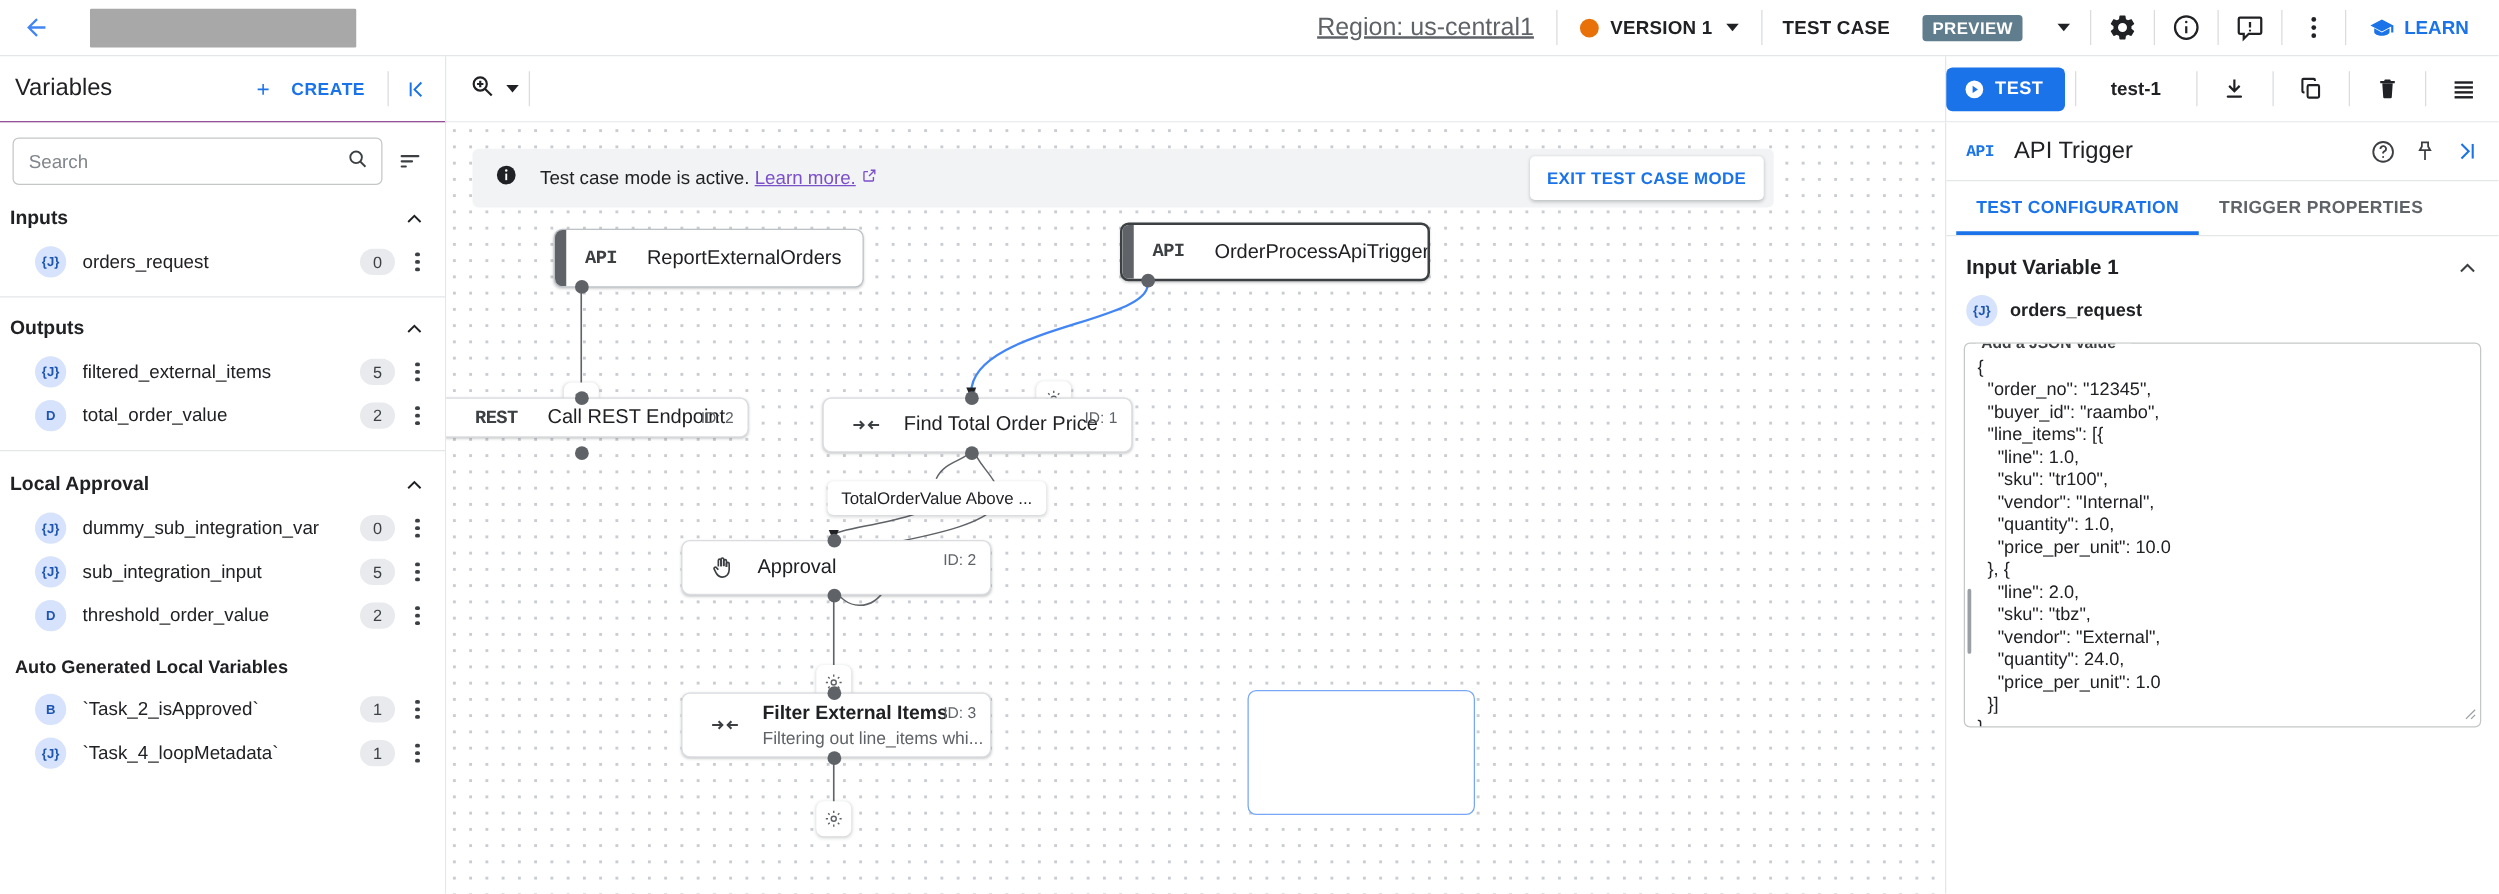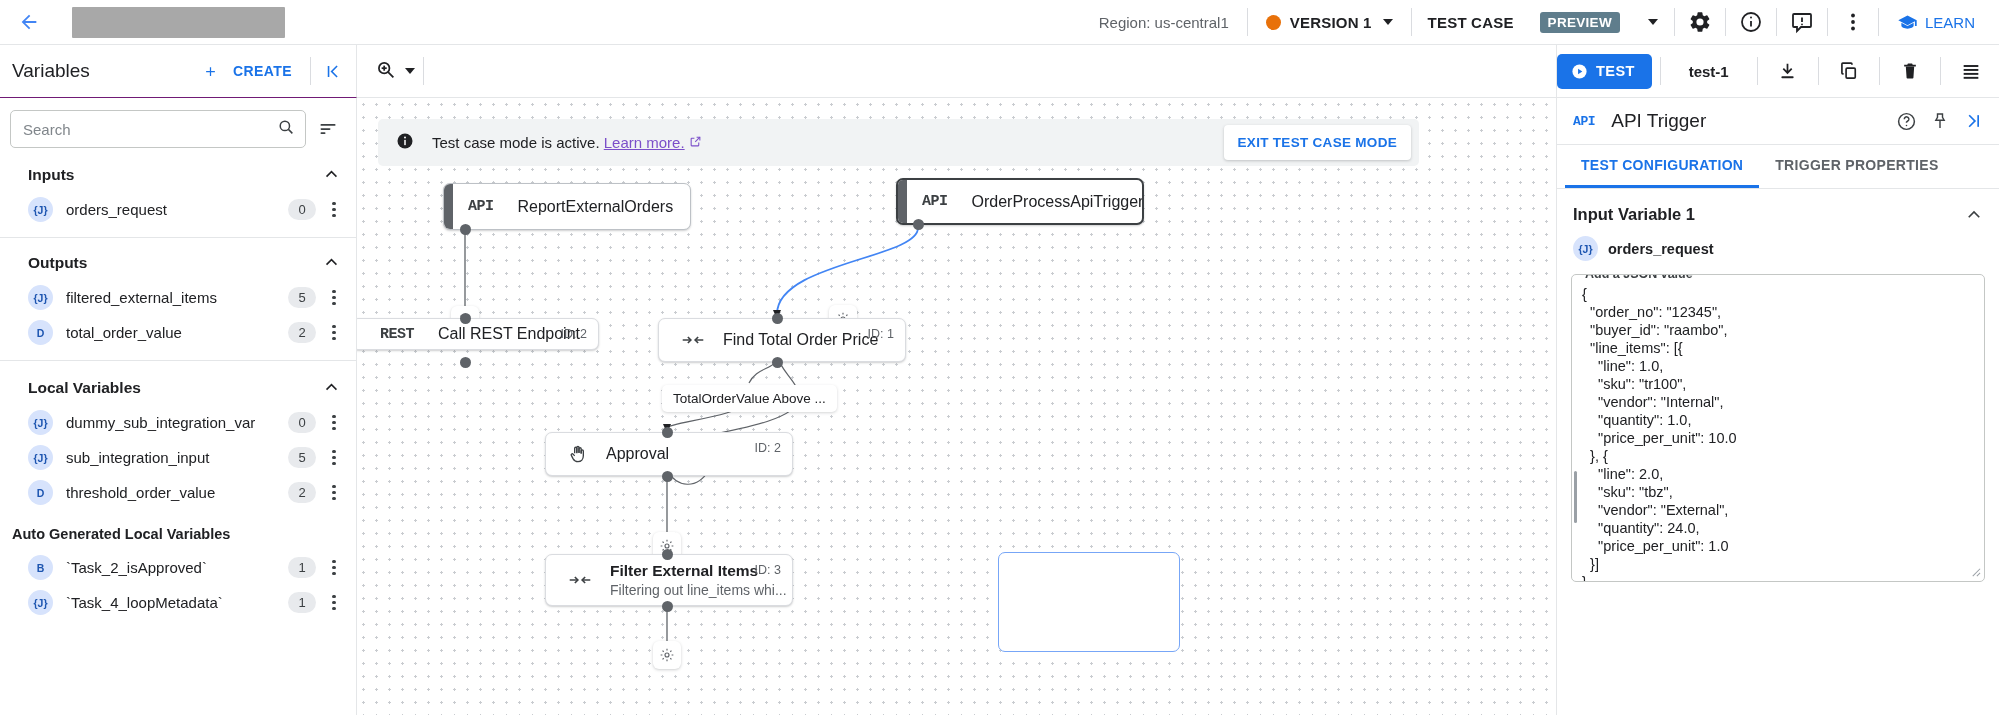--- a/index.html
+++ b/index.html
@@ -23,21 +23,21 @@
   .back-arrow {
     width: 30px; height: 30px; display: flex; align-items: center; justify-content: center;
     color: #4285f4; cursor: pointer; font-size: 20px; line-height: 1;
   }
   .title-redacted {
     width: 213px; height: 31px; background: #a8a8a8; margin-left: 28px; border-radius: 1px;
   }
   .topbar-spacer { flex: 1 1 auto; }
   .tb-sep { width: 1px; height: 28px; background: #dadce0; margin: 0 2px; }
   .region-text {
-    font-size: 15px; color: #5f6368; padding: 0 16px; white-space: nowrap;
+    font-size: 20px; color: #5f6368; padding: 0 16px; white-space: nowrap; text-decoration: underline;
   }
   .version-chip {
     display: flex; align-items: center; gap: 9px; padding: 0 16px; cursor: pointer; text-align: right;
   }
   .version-dot { width: 15px; height: 15px; border-radius: 50%; background: #e8710a; flex: 0 0 15px; }
   .version-label { font-size: 15px; font-weight: bold; color: #202124; letter-spacing: .2px; white-space: nowrap;}
   .caret {
     width: 0; height: 0; border-left: 5px solid transparent; border-right: 5px solid transparent;
     border-top: 6px solid #202124; margin-left: 2px;
   }
@@ -46,21 +46,21 @@
   .preview-badge {
     background: #5f7d8c; color: #fff; font-size: 13.5px; font-weight: bold;
     padding: 3px 8px; border-radius: 3px; letter-spacing: .3px;
   }
   .icon-btn {
     width: 46px; height: 45px; display: flex; align-items: center; justify-content: center;
     cursor: pointer; color: #202124;
   }
   .learn-btn {
     display: flex; align-items: center; gap: 7px; padding: 0 14px 0 16px; cursor: pointer;
-    color: #1a73e8; font-size: 15px; font-weight: 400; white-space: nowrap;
+    color: #1a73e8; font-size: 15px; font-weight: 700; white-space: nowrap;
   }
 
   
   .subbar { height: 53px; flex: 0 0 53px; display: flex; align-items: stretch; }
   .sub-left {
     width: 357px; flex: 0 0 357px; display: flex; align-items: center;
     border-bottom: 1px solid #701a75; border-right: 1px solid #e4e6e8; padding-left: 12px;
   }
   .panel-title { font-size: 19px; color: #202124; flex: 1 1 auto; }
   .create-btn {
@@ -100,21 +100,21 @@
     display: flex; align-items: center; padding: 0 10px 0 12px; background: #fff;
   }
   .search-box input {
     flex: 1 1 auto; border: none; outline: none; font-size: 15px; color: #202124;
     font-family: "Liberation Sans", sans-serif; background: transparent;
   }
   .search-box input::placeholder { color: #80868b; }
   .sort-icon { padding: 0 6px; cursor: pointer; display:flex; align-items:center;}
 
   .sec-hdr {
-    display: flex; padding: 8px 16px 8px 28px; cursor: pointer;
+    display: flex; align-items: center; padding: 8px 16px 8px 8px; cursor: pointer;
   }
   .sec-hdr .t { flex: 1 1 auto; font-size: 15.5px; font-weight: bold; color: #202124; }
   .chev { color: #202124; font-size: 15px; display:flex; }
   .divider { height: 1px; background: #e4e6e8; margin: 10px 0 0 0; }
 
   .var-row {
     display: flex; align-items: center; padding: 5px 10px 5px 28px; cursor: pointer;
   }
   .var-badge {
     width: 25px; height: 25px; border-radius: 50%; background: #d7e3fc; color: #1d55b0;
@@ -442,21 +442,21 @@
         <span class="var-count">2</span>
         <span class="kebab">
             <span></span>
             <span></span>
             <span></span>
           </span>
       </div>
       <div class="divider"></div>
 
       <div class="sec-hdr" style="padding-top:18px;">
-        <span class="t">Local Variables</span>
+        <span class="t">Local Approval</span>
         <span class="chev">
           <svg width="17" height="17" viewBox="0 0 24 24" fill="none" stroke="currentColor" stroke-width="2.2">
               <polyline points="5,15 12,8 19,15"></polyline>
             </svg>
         </span>
       </div>
       <div class="var-row">
         <span class="var-badge">{J}</span>
         <span class="var-name">dummy_sub_integration_var</span>
         <span class="var-count">0</span>

